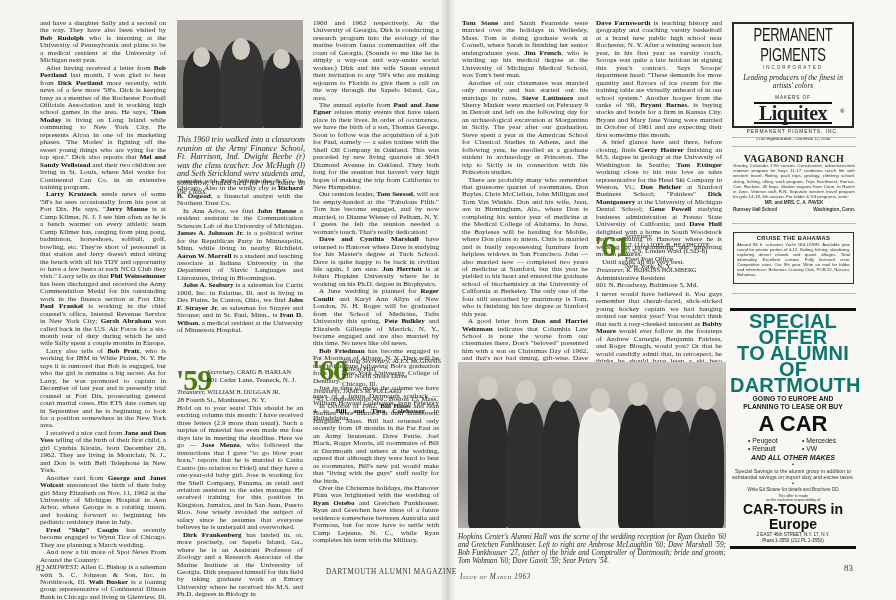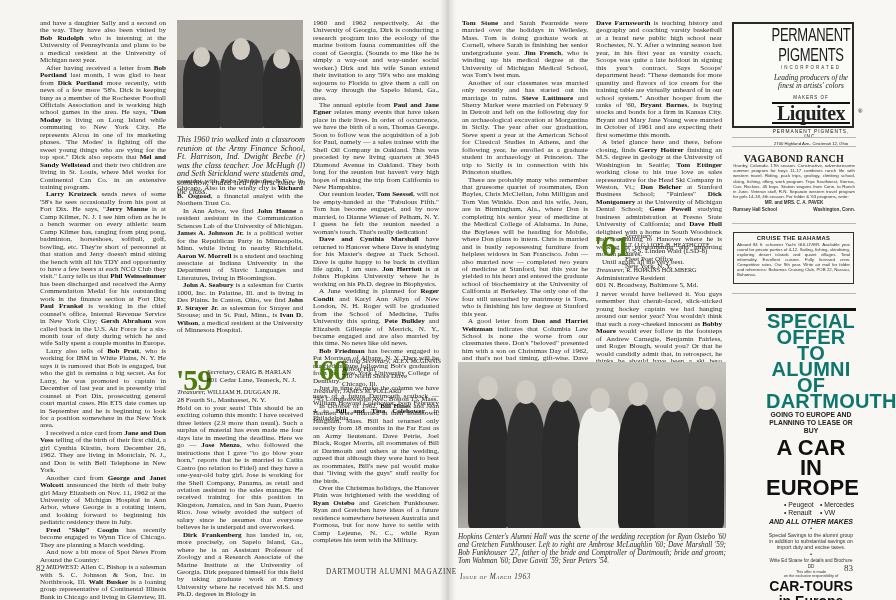--- a/index.html
+++ b/index.html
@@ -20,21 +20,21 @@
   .photo .head { position: absolute; border-radius: 50%; background: #cfcac2; }
   .caption { position: absolute; font-style: italic; font-size: 8.2px; line-height: 8.6px; color: #2a2a2a; text-align: justify; }
   .class-head { position: absolute; }
   .class-year { font-family: "Liberation Serif", serif; font-weight: bold; font-size: 30px; line-height: 28px; color: #4d7c0f; letter-spacing: -1px; }
   .class-info { position: absolute; font-size: 7.1px; line-height: 7.6px; color: #222; }
   .class-info i { font-style: italic; }
   .sc { font-variant: small-caps; font-size: 6.2px; }
   .folio { position: absolute; font-size: 9px; color: #333; }
   .running { position: absolute; font-size: 7.2px; letter-spacing: 0.6px; color: #333; font-variant: small-caps; }
   .rule { position: absolute; height: 1px; background: #b8b6b0; }
-  .ad { position: absolute; padding-left: 36px; }
+  .ad { position: absolute; }
   .pp-box { left: 732px; top: 22px; width: 122px; height: 106px; border: 2px solid #2a2a2a; background: #fafaf7; text-align: center; }
   .pp-title { font-family: "Liberation Sans", sans-serif; font-size: 13px; letter-spacing: -0.3px; margin-top: 6px; color: #1a1a1a; transform: scaleY(1.35); }
   .pp-inc { font-family: "Liberation Sans", sans-serif; font-size: 4.5px; letter-spacing: 2px; margin-top: 5px; color: #333; }
   .pp-lead { font-style: italic; font-size: 7.4px; line-height: 8px; margin-top: 4px; color: #222; }
   .pp-makers { font-family: "Liberation Sans", sans-serif; font-size: 4.5px; letter-spacing: 1px; margin-top: 5px; }
   .pp-logo { font-family: "Liberation Serif", serif; font-weight: bold; font-size: 20px; margin: 2px auto 0; width: 78px; border-top: 2px solid #111; border-bottom: 2px solid #111; line-height: 18px; letter-spacing: -0.5px; position: relative; }
   .pp-logo sup { font-size: 6px; position: absolute; right: -12px; top: -2px; }
   .pp-addr1 { font-family: "Liberation Sans", sans-serif; font-size: 4.8px; letter-spacing: 1px; margin-top: 5px; }
   .pp-addr2 { font-family: "Liberation Sans", sans-serif; font-size: 4.2px; margin-top: 2px; }
   .vr-title { position: absolute; left: 735px; top: 153px; width: 118px; text-align: center; font-weight: bold; font-size: 10px; letter-spacing: 0.3px; }
@@ -225,21 +225,20 @@
 <div class="rule" style="left:732px; top:293px; width:124px;"></div>
 
 <div class="ad car-ad">
   <div class="car-topbar"></div>
   <div class="car-h1">SPECIAL OFFER</div>
   <div class="car-h1">TO ALUMNI OF</div>
   <div class="car-h1">DARTMOUTH</div>
   <div class="car-h2">GOING TO EUROPE AND</div>
   <div class="car-h2" style="margin-top:0;">PLANNING TO LEASE OR BUY</div>
   <div class="car-h3">A CAR</div>
-  <div class="car-h3" style="margin-top:0;">IN EUROPE</div>
   <div class="car-makes">
     <span>• Peugeot</span>
     <span>• Mercedes</span>
     <span>• Renault</span>
     <span>• VW</span>
   </div>
   <div class="car-all">AND ALL OTHER MAKES</div>
   <div class="car-dot">•</div>
   <div class="car-small">Special Savings to the alumni group in addition to substantial savings on import duty and excise taxes.</div>
   <div class="car-dot">•</div>

